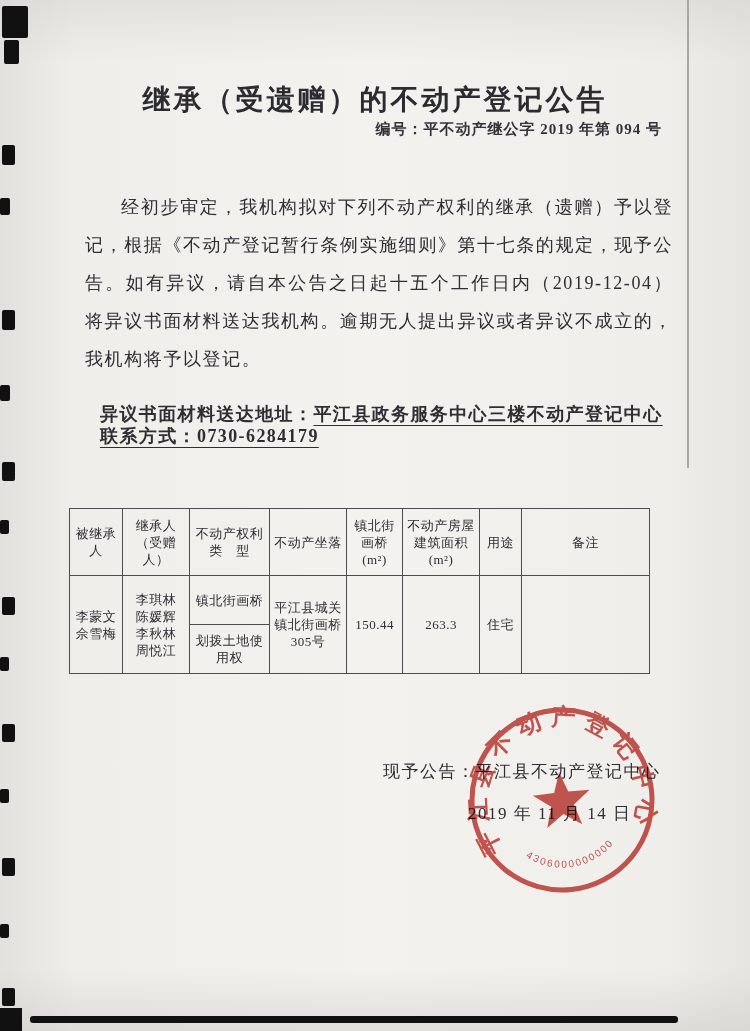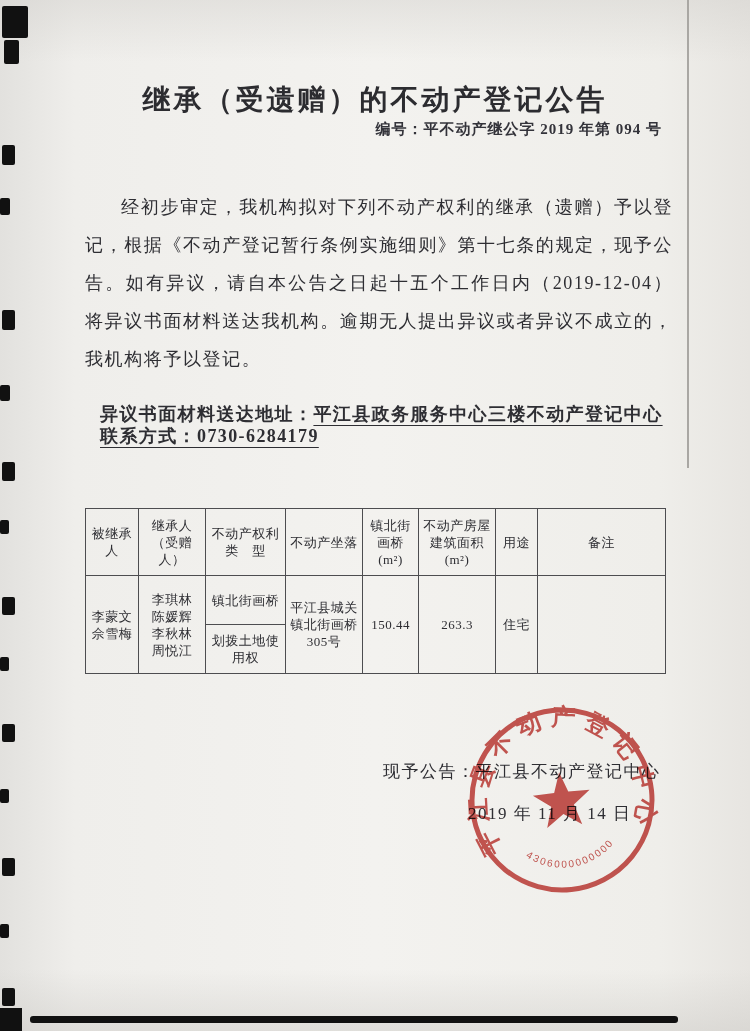--- a/index.html
+++ b/index.html
@@ -34,21 +34,21 @@
     color:#2e2e33;text-align:justify;text-indent:2em;margin:0;
   }
   .doc-line{
     position:absolute;left:100px;width:590px;
     font-size:18px;letter-spacing:1.4px;color:#2e2e33;font-weight:600;
   }
   .address-line{top:402px;}
   .contact-line{top:424px;}
   .ul{text-decoration:underline;text-underline-offset:5px;text-decoration-thickness:1px;text-align:right;}
   table.notice{
-    position:absolute;top:508px;left:85px;
+    position:absolute;top:508px;left:69px;
     border-collapse:collapse;table-layout:fixed;width:580px;
     color:#2e2e33;
   }
   table.notice th, table.notice td{
     border:1px solid #4d4d50;
     font-size:13px;font-weight:400;
     text-align:center;vertical-align:middle;
     white-space:pre-line;line-height:17px;
     padding:4px 2px;letter-spacing:.5px;
   }

